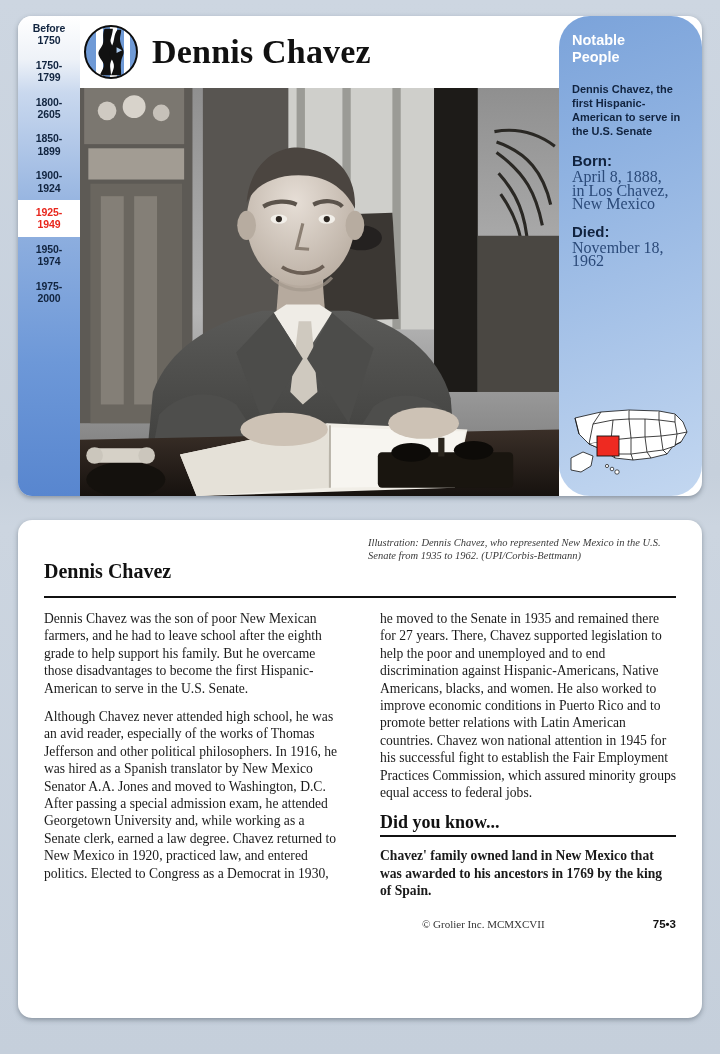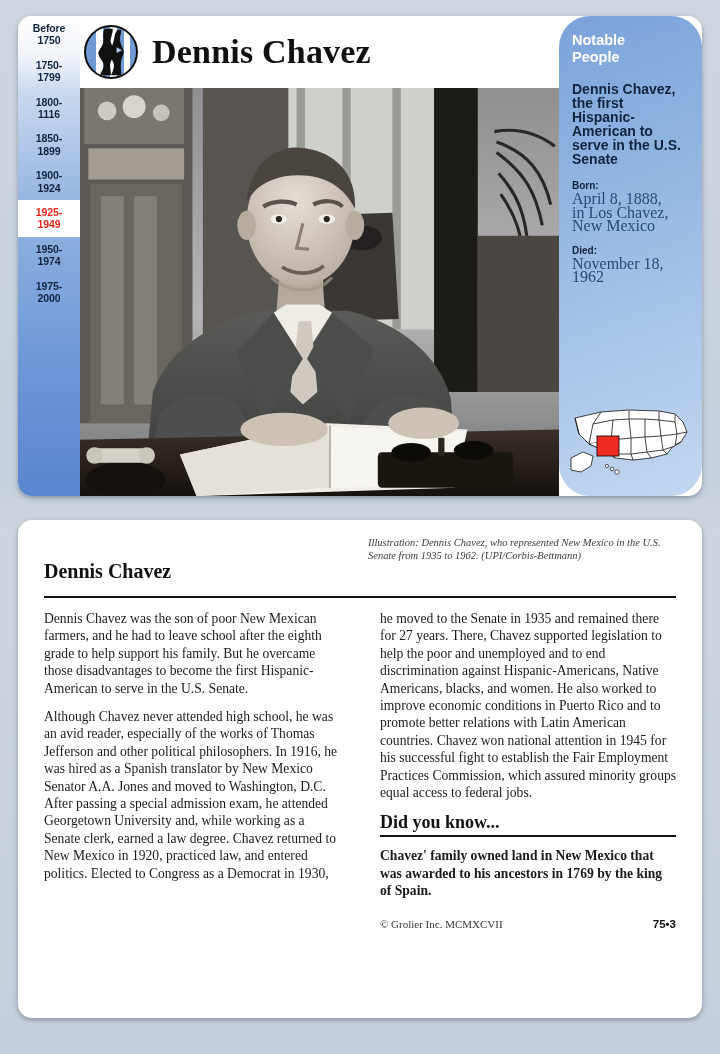--- a/index.html
+++ b/index.html
@@ -112,29 +112,29 @@
     font-family:"Liberation Sans", sans-serif;
     font-weight:bold;
     font-size:14.5px;
     line-height:17px;
     color:#ffffff;
     margin-bottom:16px;
   }
   .ip-lead {
     font-family:"Liberation Sans", sans-serif;
     font-weight:bold;
-    font-size:14px;
+    font-size:11px;
     line-height:14px;
     color:#11233f;
     margin-bottom:14px;
   }
   .ip-label {
     font-family:"Liberation Sans", sans-serif;
     font-weight:bold;
-    font-size:10px;
+    font-size:15px;
     color:#11233f;
     margin-bottom:1px;
   }
   .ip-val {
     font-family:"Liberation Serif", serif;
     font-size:16px;
     line-height:13.5px;
     color:#2b4a79;
     margin-bottom:12px;
   }
@@ -217,20 +217,21 @@
   .footer {
     display:flex;
     justify-content:space-between;
     align-items:baseline;
     margin-top:18px;
   }
   .copyright {
     font-family:"Liberation Serif", serif;
     font-size:11px;
     color:#333;
+    margin-left:42px;
   }
   .pagenum {
     font-family:"Liberation Sans", sans-serif;
     font-weight:bold;
     font-size:11.5px;
     color:#111;
   }
 </style>
 </head>
 <body>
@@ -243,21 +244,21 @@
       <div class="tl-item">
         <span>Before</span>
         <span>1750</span>
       </div>
       <div class="tl-item">
         <span>1750-</span>
         <span>1799</span>
       </div>
       <div class="tl-item">
         <span>1800-</span>
-        <span>1116</span>
+        <span>2605</span>
       </div>
       <div class="tl-item">
         <span>1850-</span>
         <span>1899</span>
       </div>
       <div class="tl-item">
         <span>1900-</span>
         <span>1924</span>
       </div>
       <div class="tl-item active">

